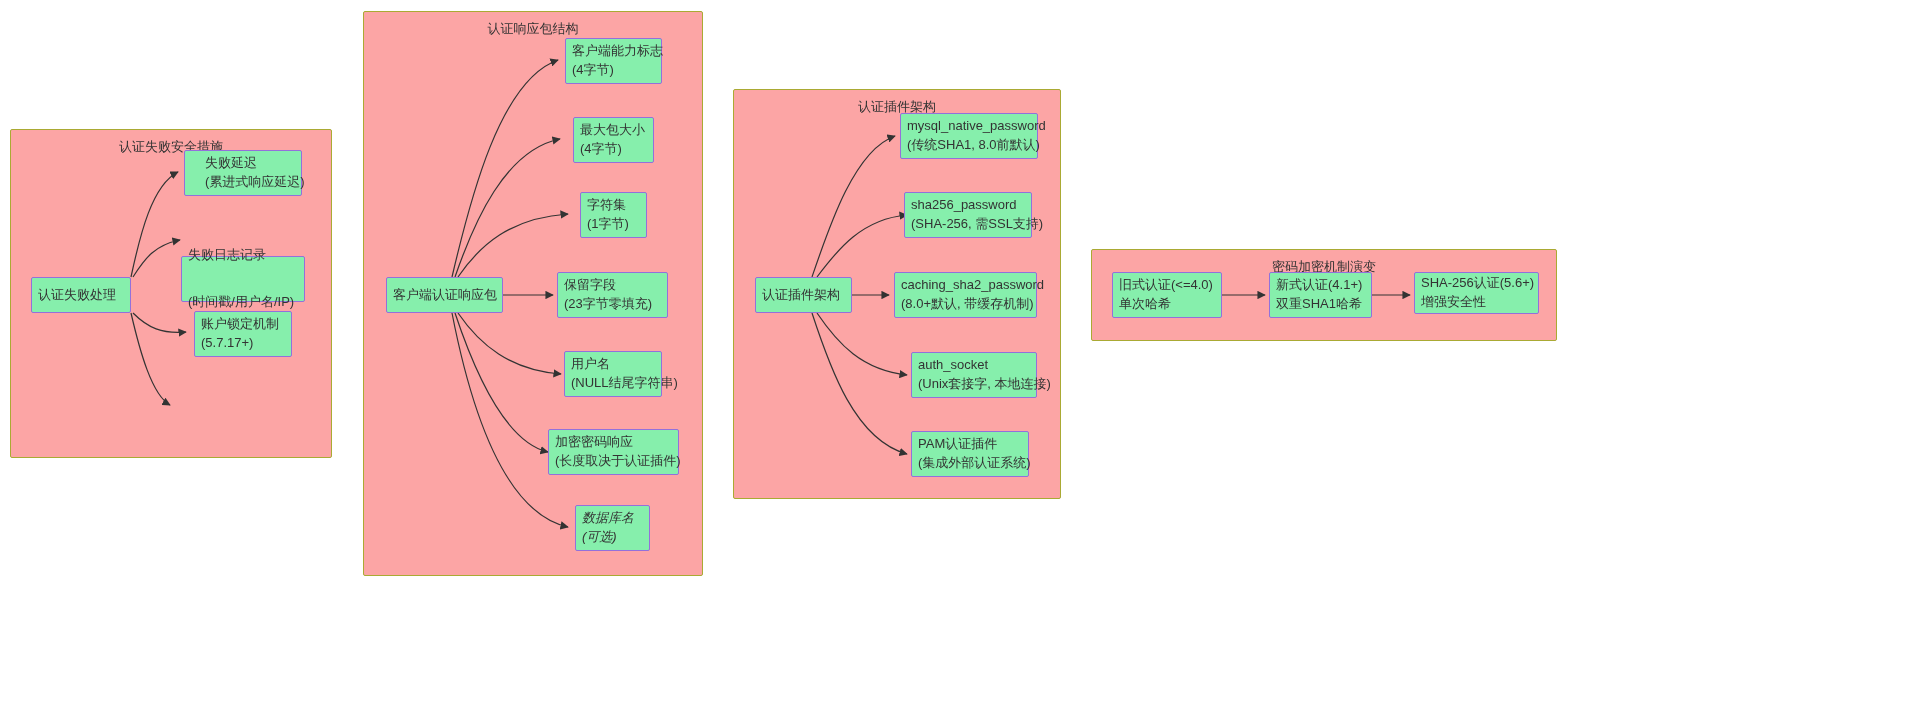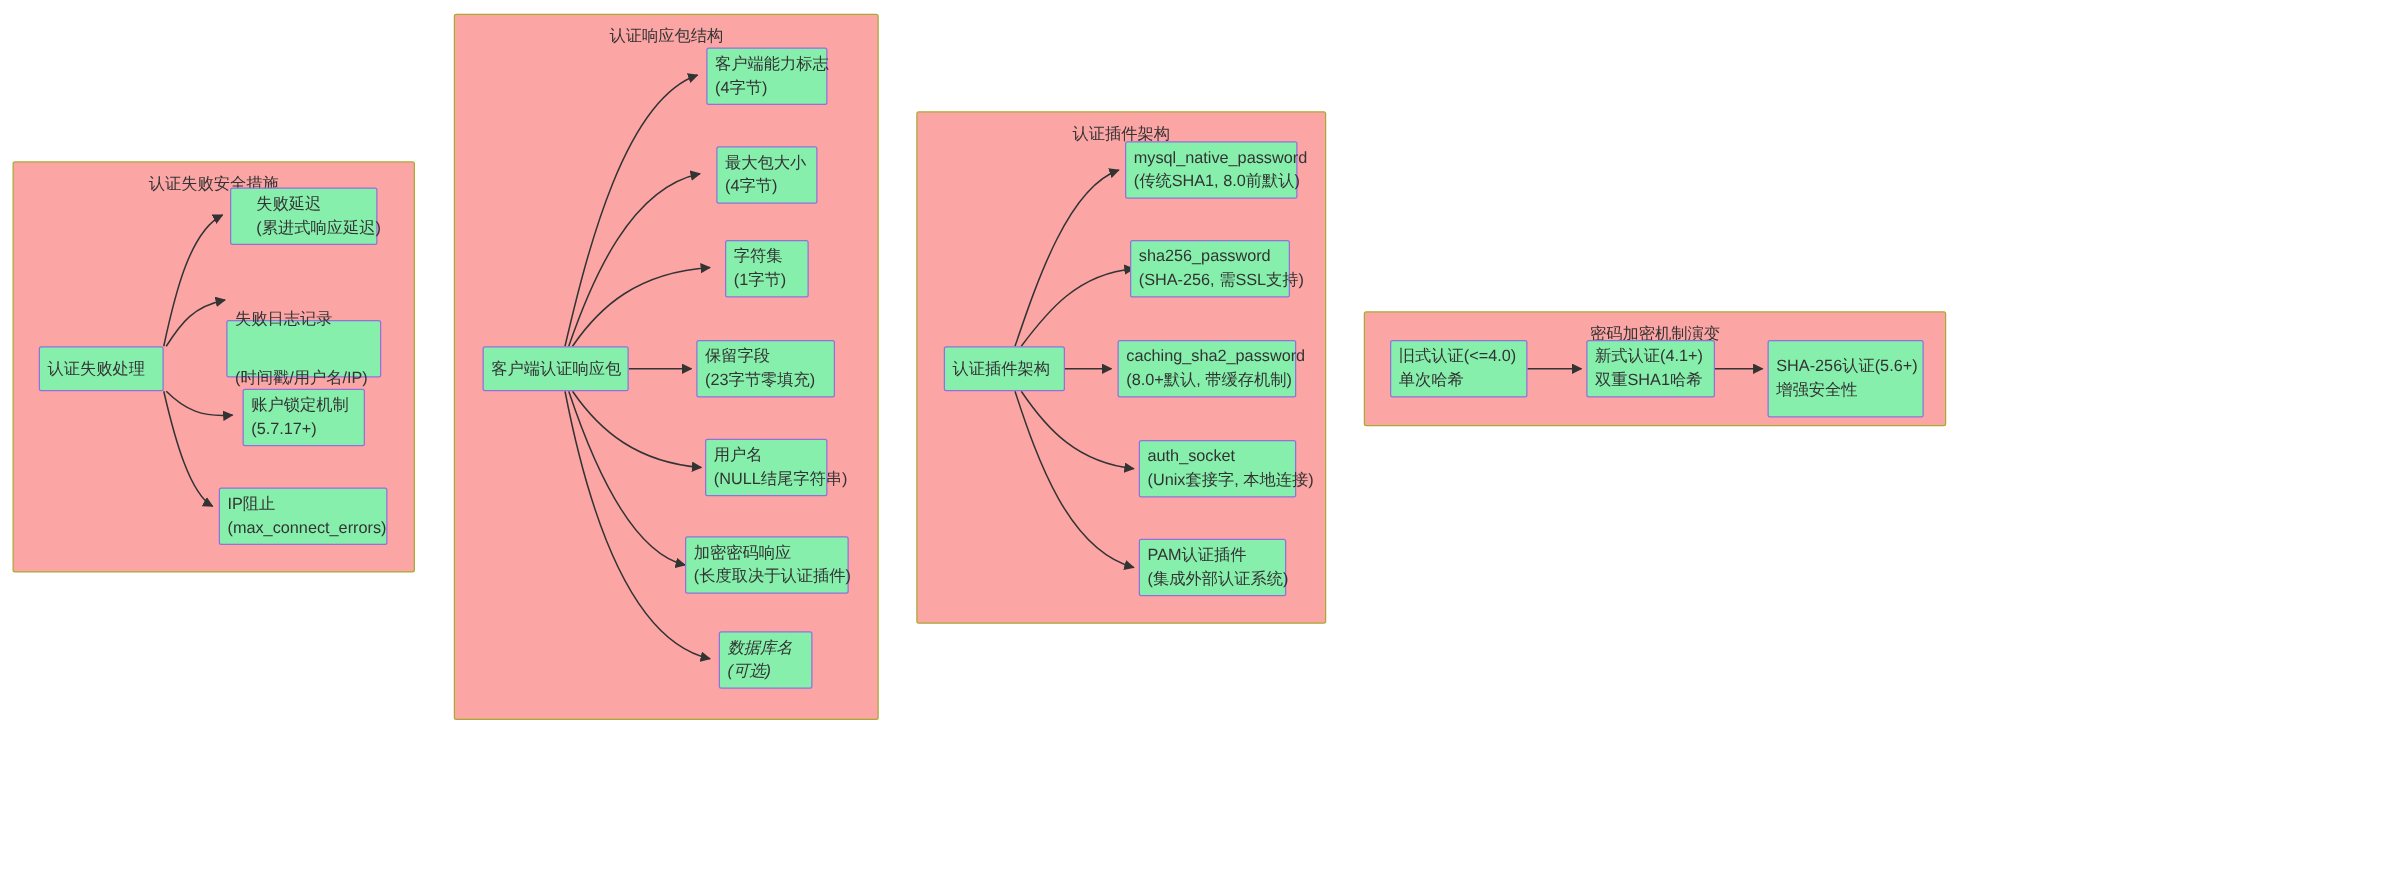--- a/index.html
+++ b/index.html
@@ -132,24 +132,20 @@
   <div class="node" style="left:181px; top:256px; width:124px; height:46px;gap:28px;">
     <span>失败日志记录</span>
     <span class="l2">(时间戳/用户名/IP)</span>
   </div>
 
   <div class="node" style="left:194px; top:311px; width:98px; height:46px;">
     <span>账户锁定机制</span>
     <span class="l2">(5.7.17+)</span>
   </div>
 
-  <div class="node" style="left:175px; top:390px; width:135px; height:46px;">
-    <span>IP阻止</span>
-    <span class="l2">(max_connect_errors)</span>
-  </div>
 
   <div class="node" style="left:386px; top:277px; width:117px; height:36px;">
     <span>客户端认证响应包</span>
   </div>
 
   <div class="node" style="left:565px; top:38px; width:97px; height:46px;">
     <span>客户端能力标志</span>
     <span class="l2">(4字节)</span>
   </div>
 
@@ -215,18 +211,18 @@
   <div class="node" style="left:1112px; top:272px; width:110px; height:46px;">
     <span>旧式认证(&lt;=4.0)</span>
     <span class="l2">单次哈希</span>
   </div>
 
   <div class="node" style="left:1269px; top:272px; width:103px; height:46px;">
     <span>新式认证(4.1+)</span>
     <span class="l2">双重SHA1哈希</span>
   </div>
 
-  <div class="node" style="left:1414px; top:272px; width:125px; height:62px;">
+  <div class="node" style="left:1414px; top:272px; width:125px; height:42px;">
     <span>SHA-256认证(5.6+)</span>
     <span class="l2">增强安全性</span>
   </div>
 
 </div>
 
 </body></html>

